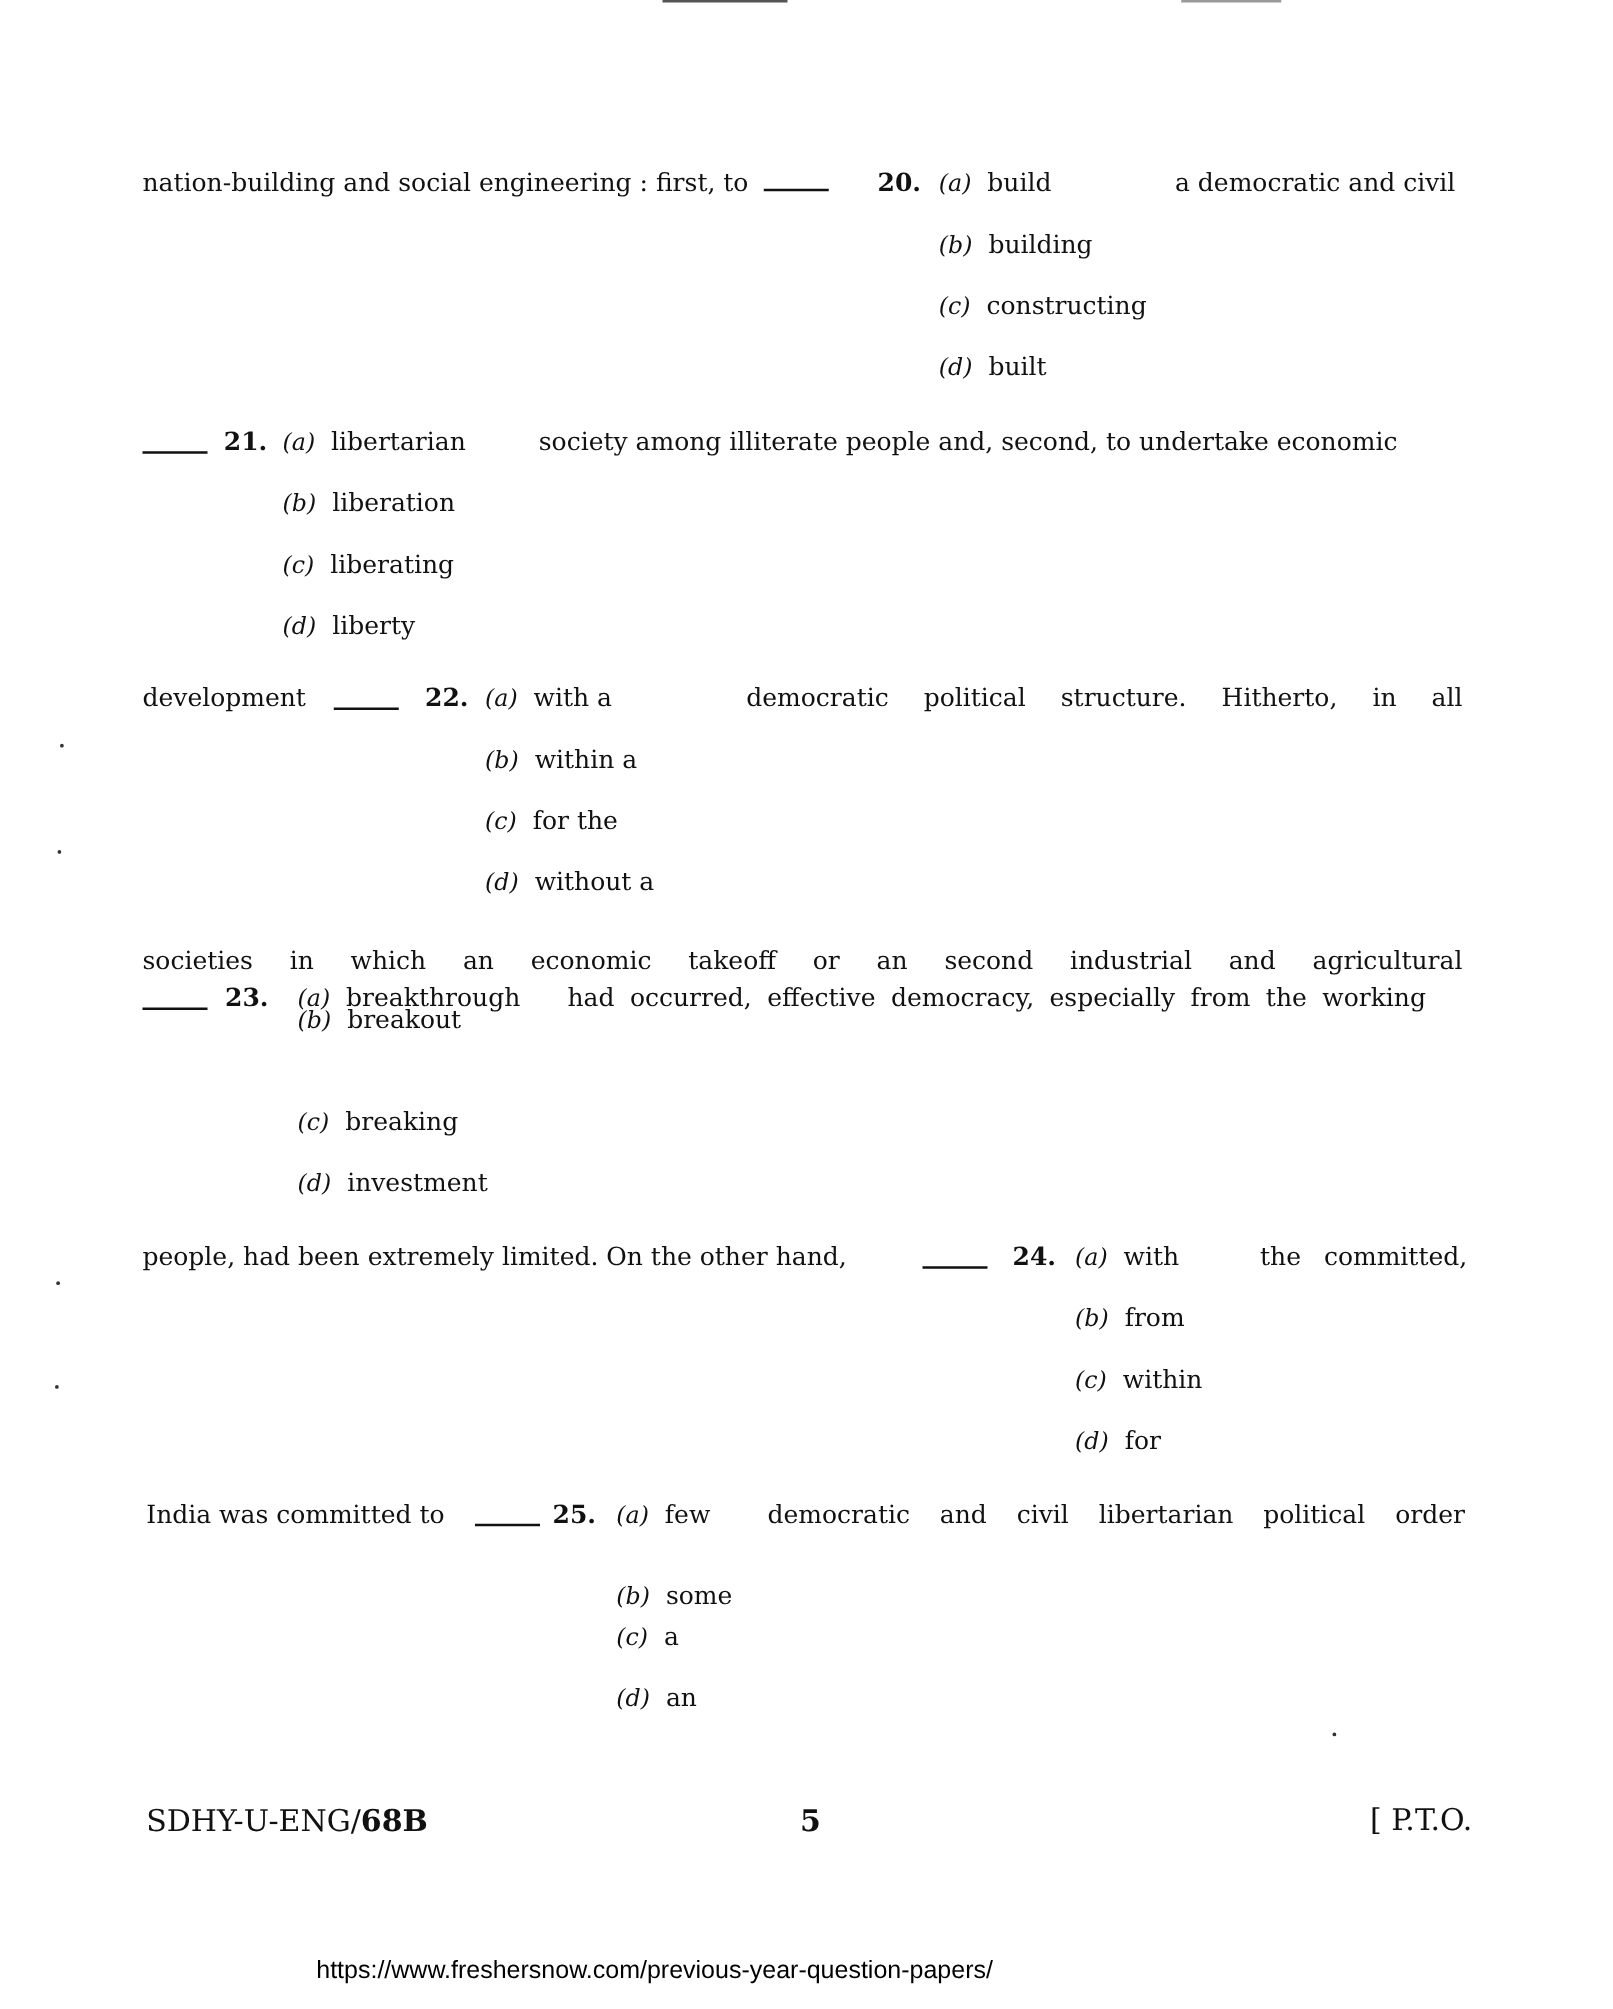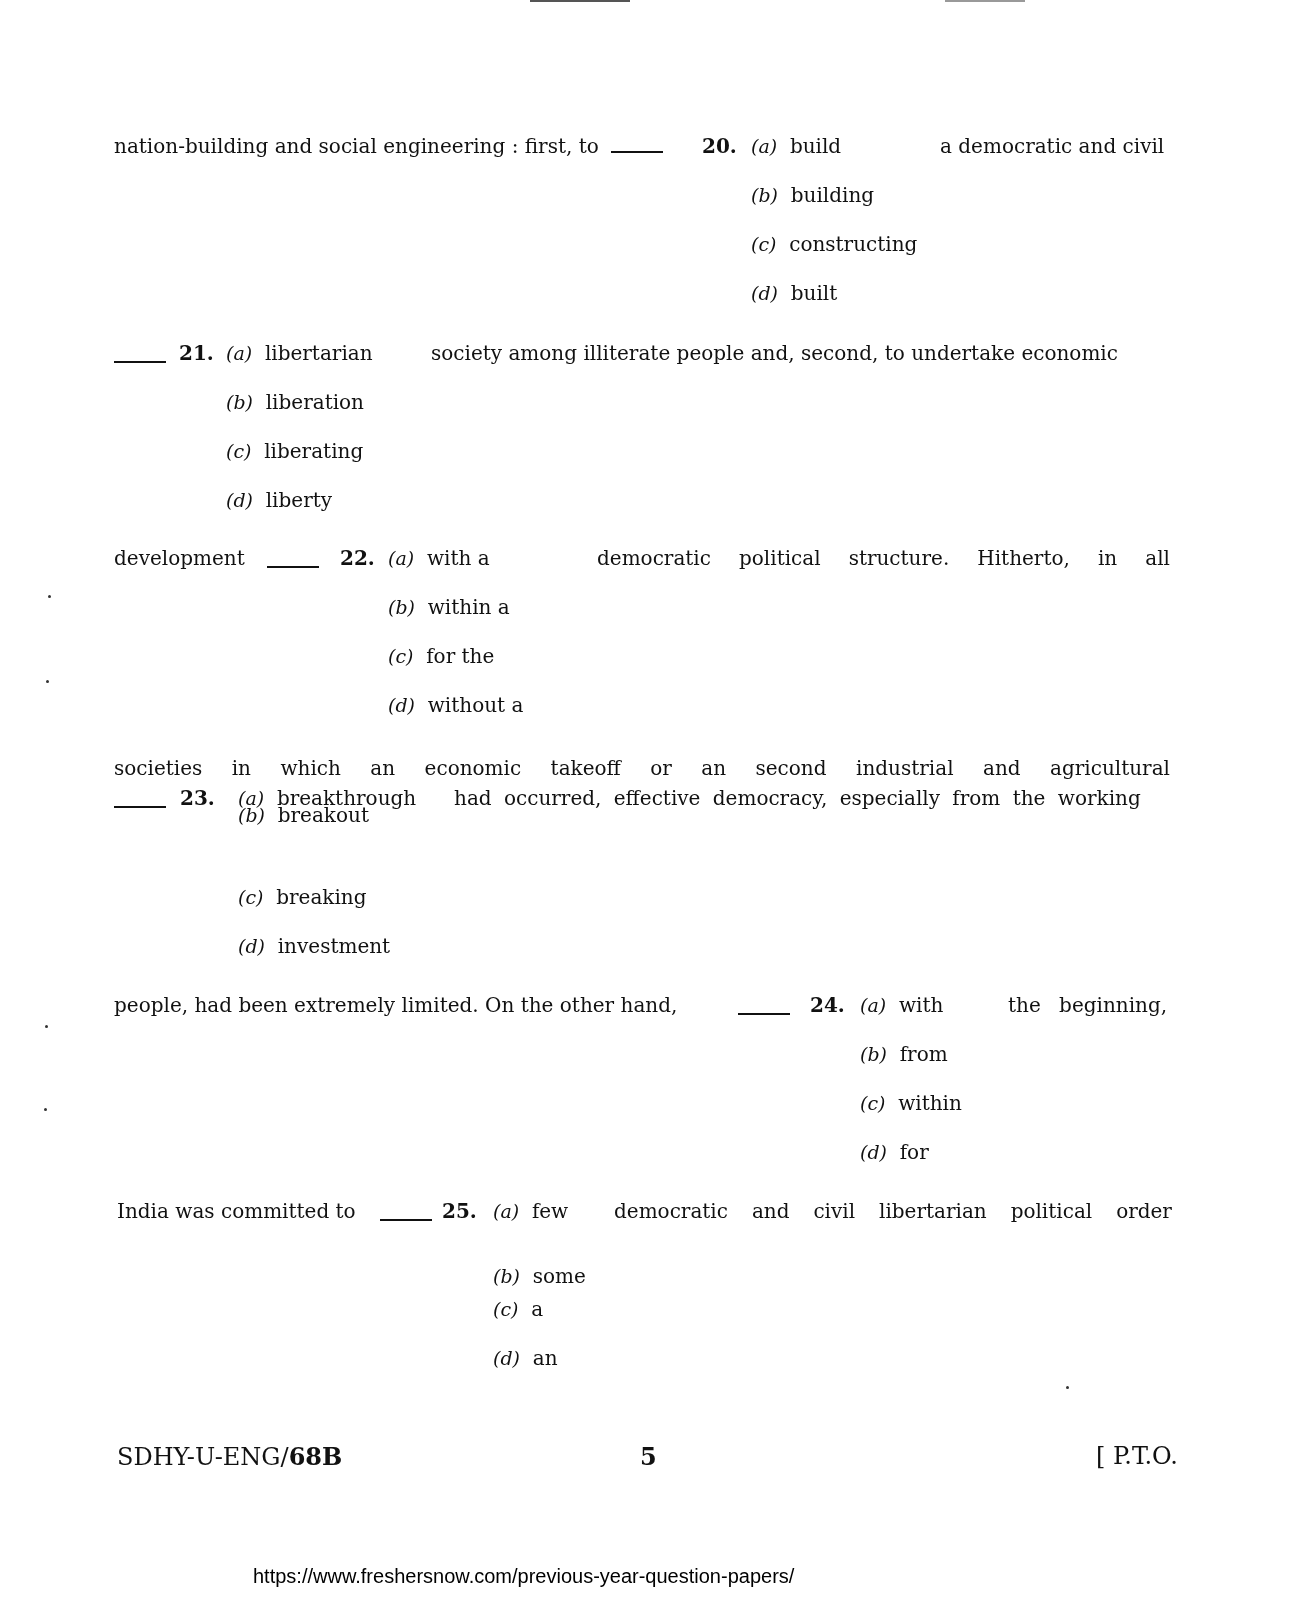--- a/index.html
+++ b/index.html
@@ -94,21 +94,21 @@
     <div class="abs t" style="left:238px;top:803px;"><span class="opt">(b)</span>&nbsp; <span>breakout</span></div>
     <div class="abs t" style="left:238px;top:885px;"><span class="opt">(c)</span>&nbsp; <span>breaking</span></div>
     <div class="abs t" style="left:238px;top:934px;"><span class="opt">(d)</span>&nbsp; <span>investment</span></div>
   </div>
 </div>
 
 <div>
   <div class="abs t" style="left:114px;top:993px;">people, had been extremely limited. On the other hand,</div>
   <span class="abs blank" style="left:738px;top:997px;"></span>
   <div class="abs t num" style="left:810px;top:993px;">24.</div>
-  <div class="abs t" style="left:1008px;top:993px;word-spacing:12px;">the beginning,</div>
+  <div class="abs t" style="left:1008px;top:993px;word-spacing:12px;">the committed,</div>
   <div>
     <div class="abs t" style="left:860px;top:993px;"><span class="opt">(a)</span>&nbsp; <span>with</span></div>
     <div class="abs t" style="left:860px;top:1042px;"><span class="opt">(b)</span>&nbsp; <span>from</span></div>
     <div class="abs t" style="left:860px;top:1091px;"><span class="opt">(c)</span>&nbsp; <span>within</span></div>
     <div class="abs t" style="left:860px;top:1140px;"><span class="opt">(d)</span>&nbsp; <span>for</span></div>
   </div>
 </div>
 
 <div>
   <div class="abs t" style="left:117px;top:1199px;">India was committed to</div>

